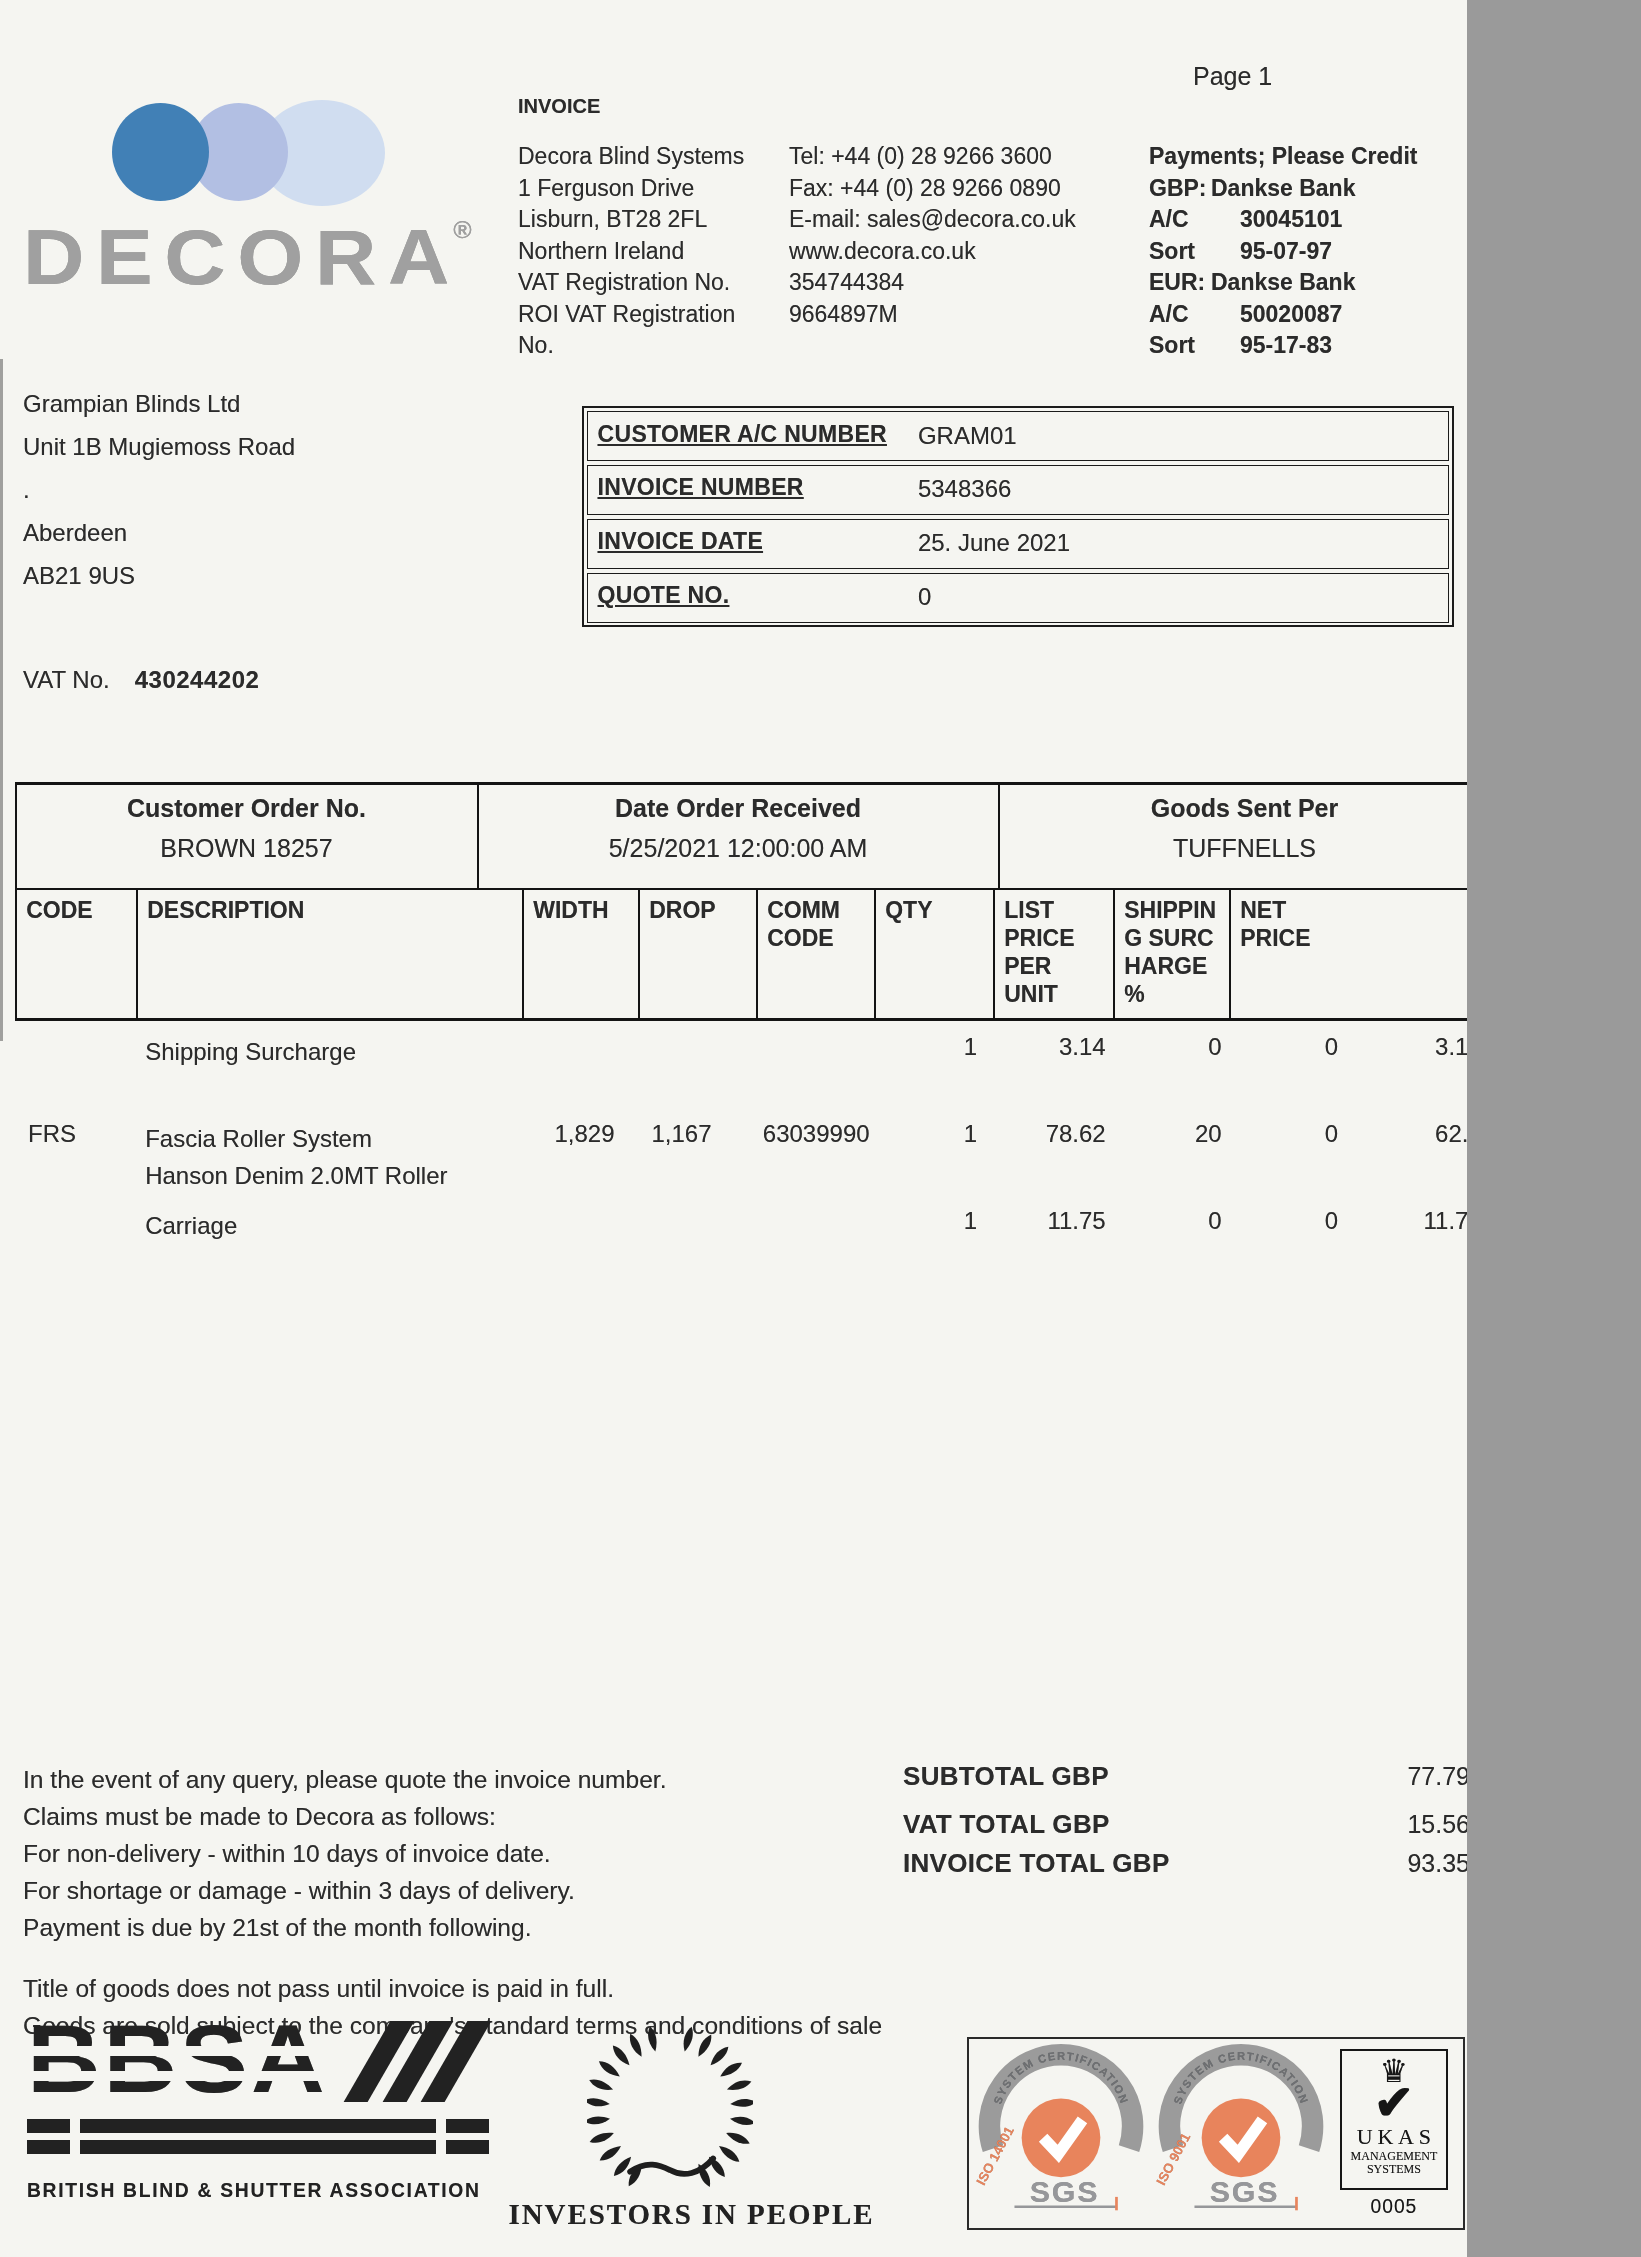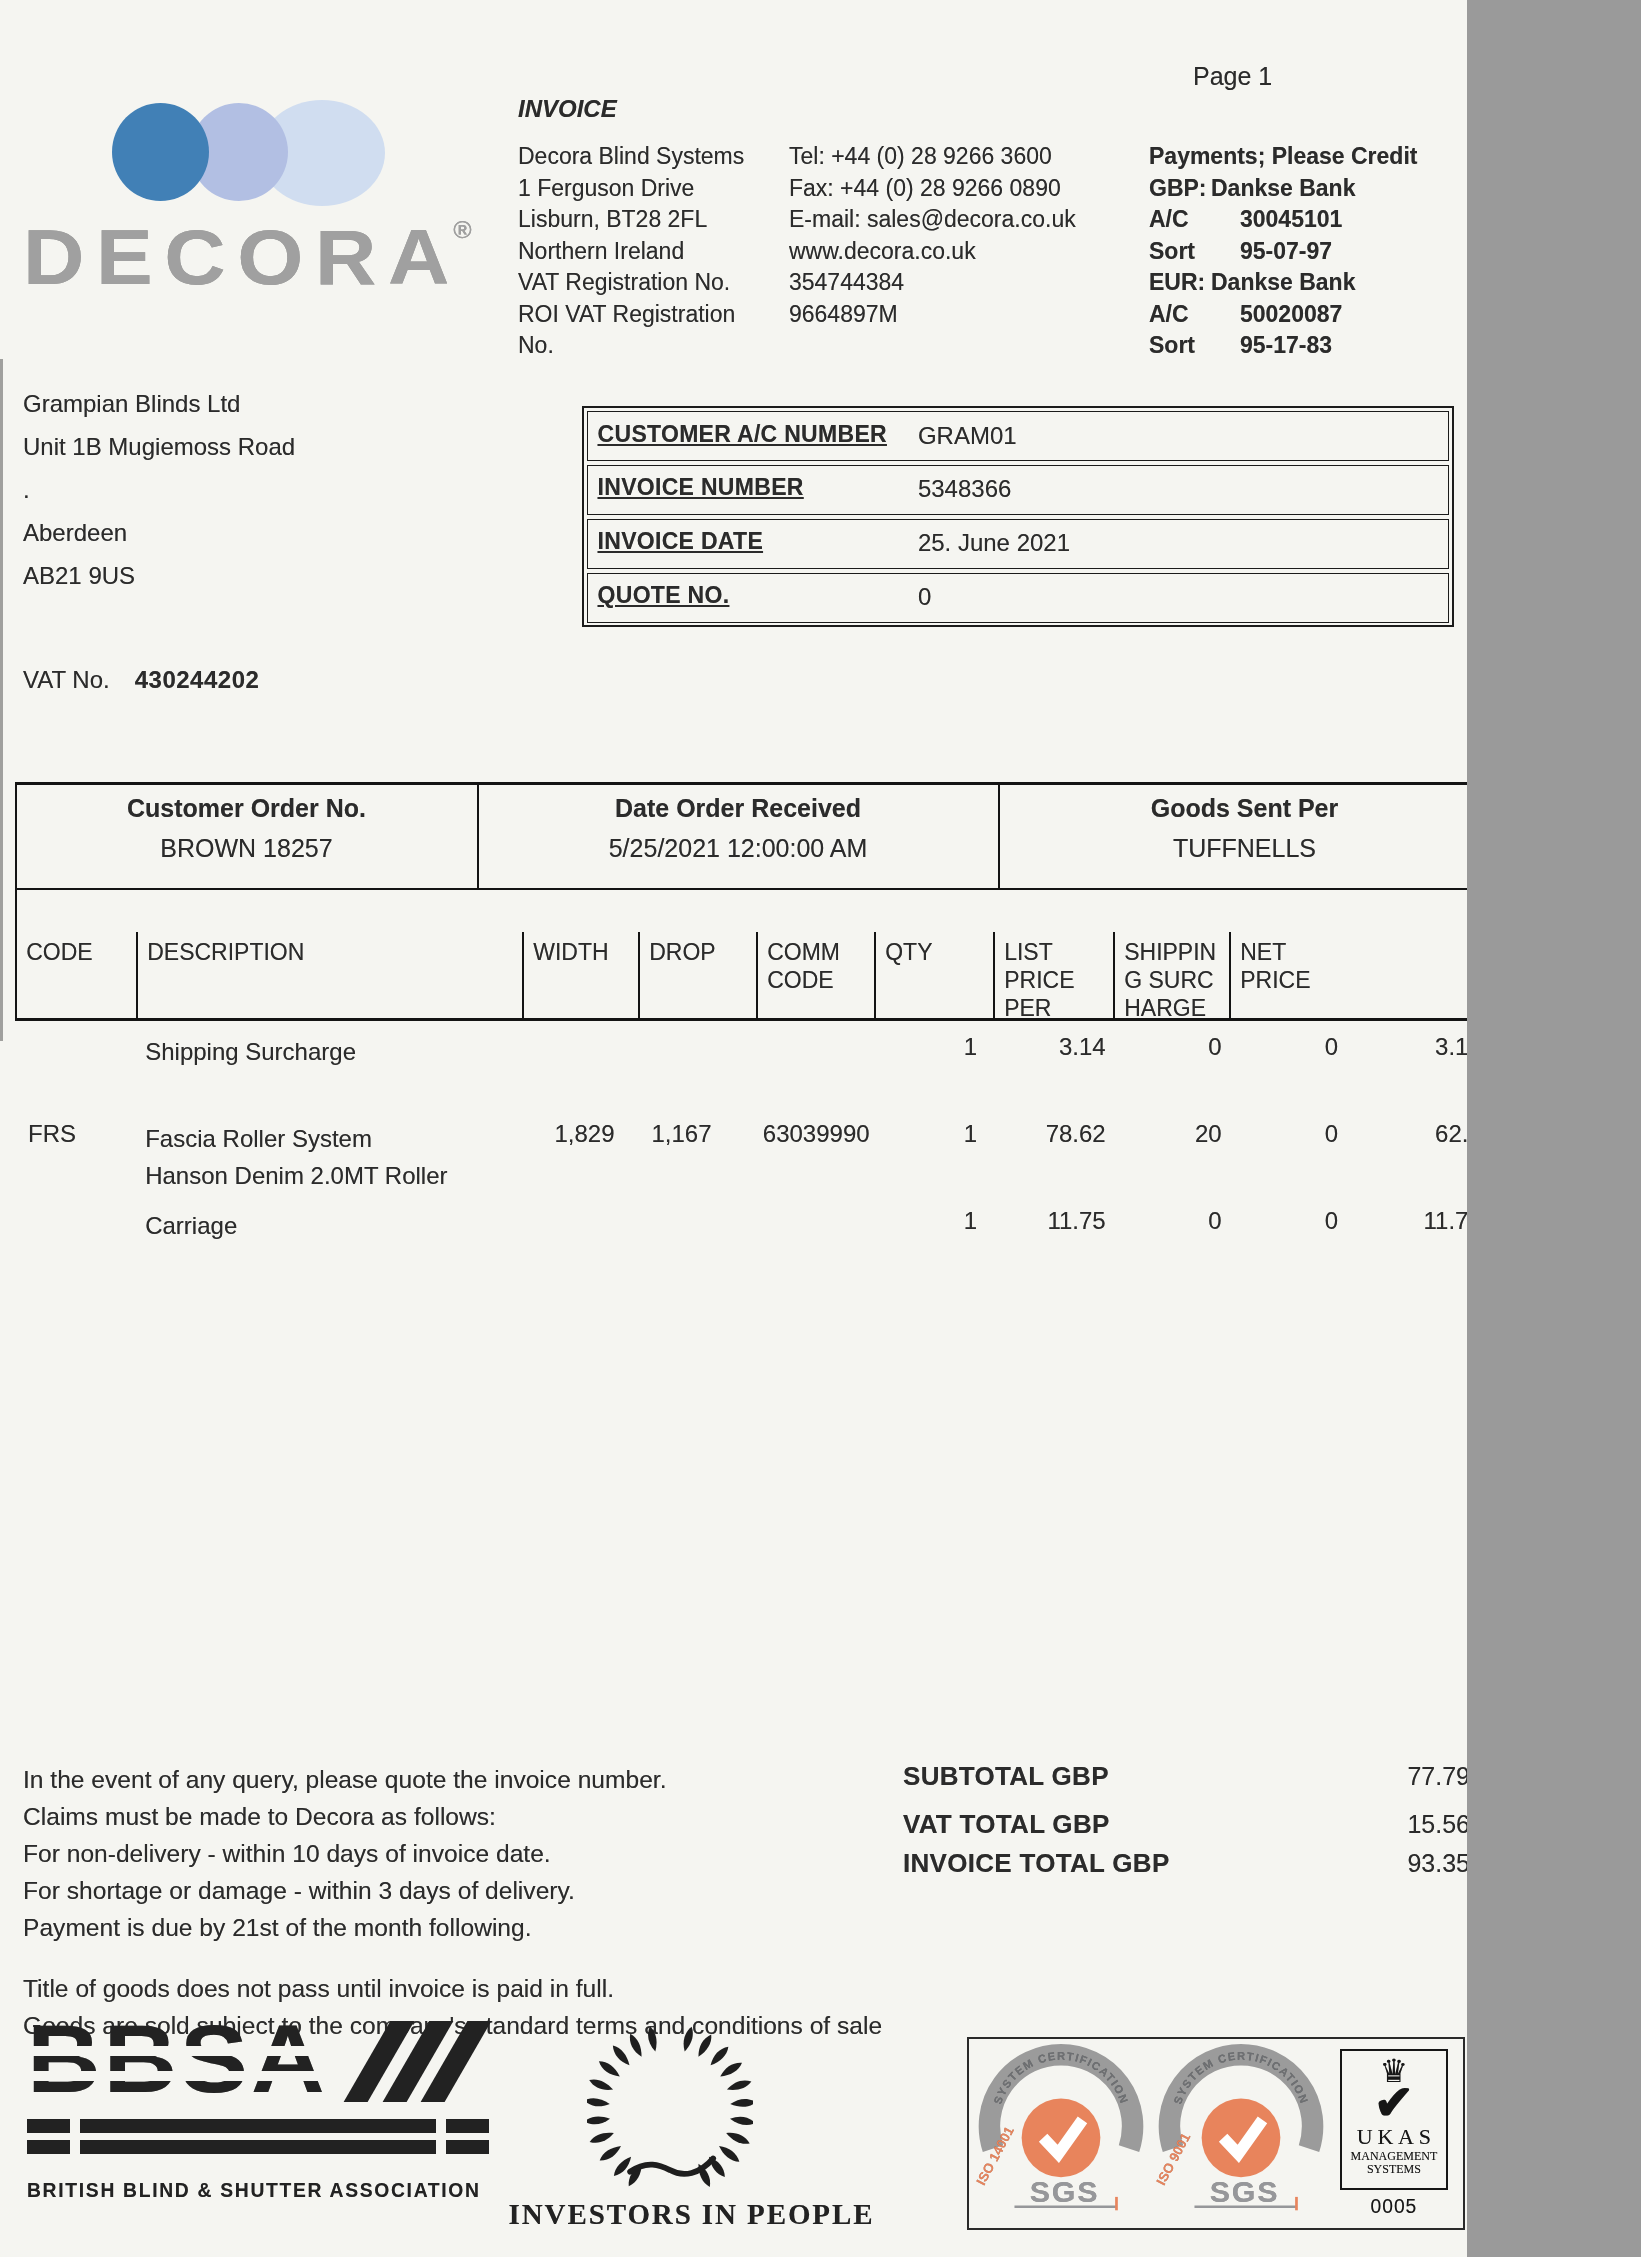--- a/index.html
+++ b/index.html
@@ -10,21 +10,21 @@
 
   
   .pageno{left:1193px;top:62px;font-size:25px;}
   .circle{position:absolute;border-radius:50%;}
   .c3{left:259px;top:100px;width:126px;height:106px;background:#d0ddf0;}
   .c2{left:190px;top:103px;width:98px;height:98px;background:#b2bfe3;}
   .c1{left:112px;top:103px;width:97px;height:98px;background:#4180b6;}
   .logo-word{left:23px;top:212px;font-size:85px;font-weight:bold;letter-spacing:11.6px;color:#a0a0a0;
              transform:scaleY(.92);transform-origin:left top;white-space:nowrap;}
   .logo-word sup{font-size:25px;letter-spacing:0;vertical-align:50px;margin-left:-7.7px;}
-  .lbl-invoice{left:518px;top:95px;font-size:24px;font-weight:bold;font-style:italic;}
+  .lbl-invoice{left:518px;top:95px;font-size:20px;font-weight:bold;}
   .hcol{font-size:23px;line-height:31.5px;}
   .col-company{left:518px;top:141px;width:266px;}
   .col-contact{left:789px;top:141px;width:338px;}
   .col-pay{left:1149px;top:141px;width:328px;font-weight:bold;}
   .col-pay .hline{font-size:23px;line-height:31.5px;}
   .pay-row{display:flex;font-size:23px;line-height:31.5px;}
   .pay-row .pl{width:91px;flex:none;}
   .pay-row.narrow .pl{width:62px;}
 
   
@@ -41,22 +41,22 @@
   .t-meta{left:14.5px;top:782px;width:1477px;height:108px;border:2.9px solid #141414;border-top-width:3.9px;
           display:flex;box-sizing:border-box;}
   .t-meta .tmc{border-right:2.9px solid #141414;box-sizing:border-box;text-align:center;}
   .t-meta .tmc:last-child{border-right:none;}
   .tm1{width:462px;} .tm2{width:521px;} .tm3{flex:1;}
   .tm-title{margin-top:8.7px;font-size:25px;font-weight:bold;}
   .tm-value{margin-top:11.6px;font-size:25px;}
   .gridcols{display:grid;grid-template-columns:121px 386px 116px 118px 118px 119px 120px 116px 124px auto;}
   .t-head{left:14.5px;top:888px;width:1477px;height:133px;border:2.9px solid #141414;
           border-bottom-width:3.9px;box-sizing:border-box;}
-  .t-head>div{border-right:2.9px solid #141414;box-sizing:border-box;font-weight:normal;font-size:23px;
-              line-height:28px;padding:5.8px 5.8px 0 9.7px;overflow:hidden;margin-top:42px;}
+  .t-head>div{border-right:2.9px solid #141414;box-sizing:border-box;font-weight:bold;font-size:23px;
+              line-height:28px;padding:5.8px 5.8px 0 9.7px;overflow:hidden;}
   .t-head>div:last-child{border-right:none;}
   .brk{word-break:break-all;}
   .t-row{left:14.5px;width:1477px;font-size:24px;}
   .t-row>div{box-sizing:border-box;}
   .cc{padding-left:13.5px;}
   .cd{padding-left:9.7px;line-height:37px;}
   .rn{text-align:right;}
   .pw{padding-right:23px;} .pd{padding-right:44px;} .pm{padding-right:3.9px;} .pq{padding-right:15.4px;}
   .pl2{padding-right:6.8px;} .pdi{padding-right:6.8px;} .psh{padding-right:14.5px;} .pn{padding-right:9.7px;}
   .tr1{top:1033px;} .tr2{top:1120px;} .tr3{top:1207px;}

